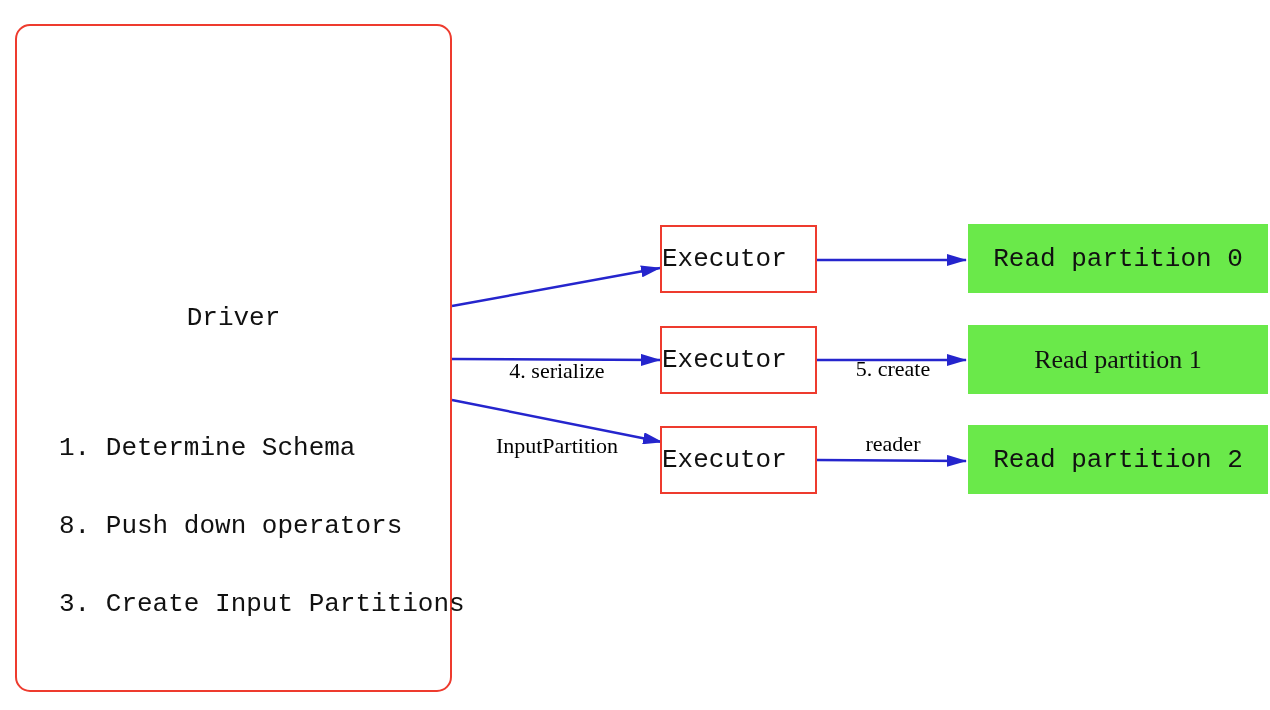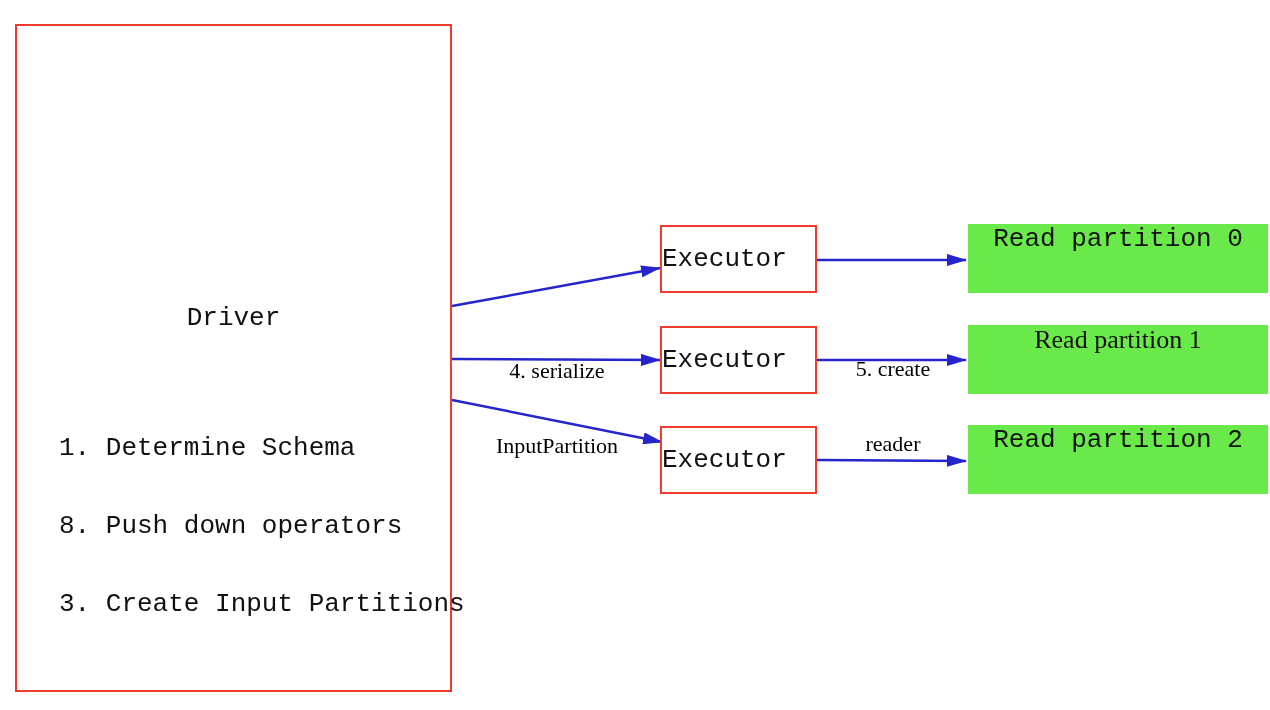--- a/index.html
+++ b/index.html
@@ -12,41 +12,41 @@
   html,body{margin:0;padding:0;background:#ffffff;}
   .canvas{
     position:relative;
     width:1270px;height:710px;
     background:var(--bg);
     overflow:hidden;
     font-family:"Liberation Mono","DejaVu Sans Mono",monospace;
     color:var(--ink);
   }
   .box{position:absolute;box-sizing:border-box;background:#ffffff;border:2px solid var(--red);}
-  .driver-box{left:15px;top:24px;width:437px;height:668px;}
+  .driver-box{left:15px;top:24px;width:437px;height:668px;border-radius:15px;}
   .driver-title{
     position:absolute;left:0;top:278px;width:100%;
     text-align:center;font-size:26px;line-height:28px;white-space:pre;
   }
   .driver-steps{
     position:absolute;left:0;top:357px;width:430px;
     font-size:26px;line-height:26px;white-space:pre;margin-left:42px;
   }
   .exec-box{
     left:660px;width:157px;height:68px;
     display:flex;align-items:center;justify-content:flex-start;
     font-size:26px;white-space:pre;
   }
   .exec-1{top:225px;}
   .exec-2{top:326px;}
   .exec-3{top:426px;}
   .part-box{
     position:absolute;left:968px;width:300px;height:69px;
     background:var(--green);
-    display:flex;justify-content:center;
+    display:flex;align-items:center;justify-content:center;
     font-size:26px;white-space:pre;box-sizing:border-box;
   }
   .part-1{top:224px;}
   .part-2{top:325px;font-family:Liberation Serif, serif;}
   .part-3{top:425px;}
   .arrows{position:absolute;left:0;top:0;width:1270px;height:710px;pointer-events:none;}
   .arrows line{stroke:var(--blue);stroke-width:2.5px;}
   .arrows marker path{fill:var(--blue);}
   .flow-label{
     position:absolute;

